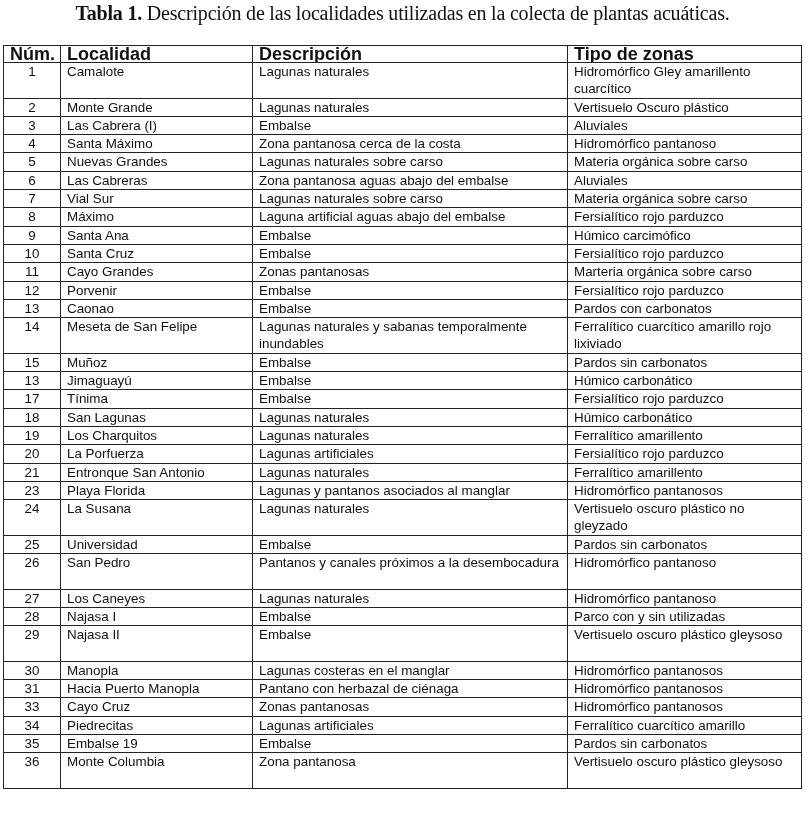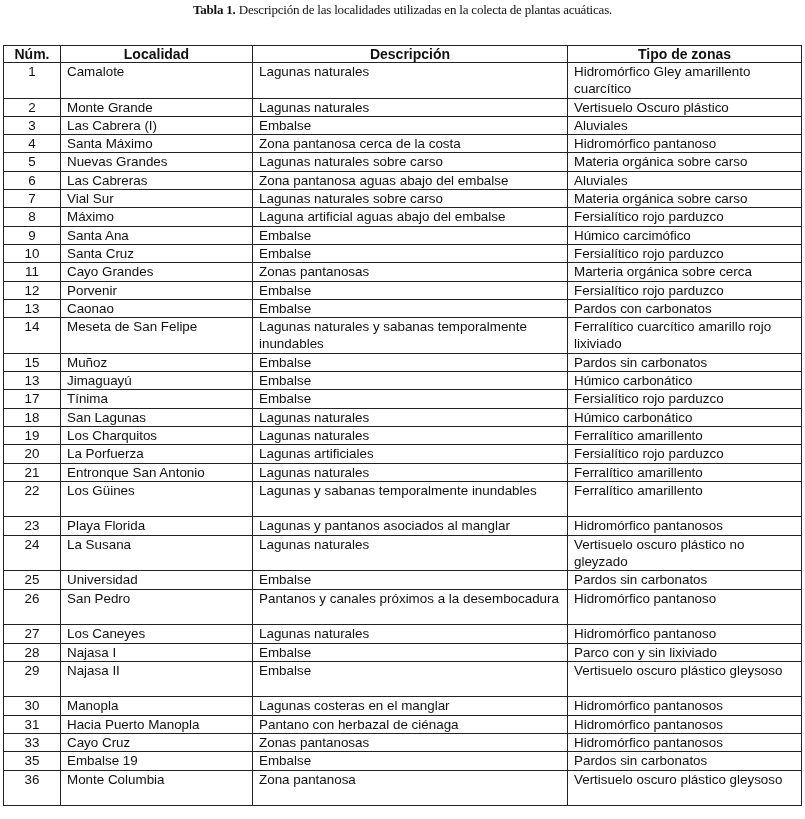--- a/index.html
+++ b/index.html
@@ -1,36 +1,36 @@
 <!DOCTYPE html>
 <html><head>
 <meta charset="utf-8">
 <style>
   html, body { margin:0; padding:0; background:#ffffff; }
   body { width:805px; height:819px; position:relative; overflow:hidden; }
   .caption {
     position:absolute; top:2px; left:0; width:805px; text-align:center;
-    font-family:"Liberation Serif", serif; font-size:13px; color:#111;
+    font-family:"Liberation Serif", serif; font-size:20px; color:#111;
     letter-spacing:-0.2px;
   }
   .caption b { font-weight:bold; }
   table.t {
     position:absolute; left:3px; top:45px; width:798px;
     border-collapse:collapse; table-layout:fixed;
     font-family:"Liberation Sans", sans-serif; font-size:13.4px; color:#111;
   }
   table.t col.c0 { width:57px; }
   table.t col.c1 { width:192px; }
   table.t col.c2 { width:315px; }
   table.t col.c3 { width:234px; }
   table.t th, table.t td {
     border:1px solid #222; padding:0 6px; line-height:17.3px;
     vertical-align:top; text-align:left; overflow:hidden;
   }
-  table.t th { font-weight:bold; text-align:center; font-size:14px; line-height:16px; }
+  table.t th { font-weight:bold; font-size:18px; line-height:16px; }
   table.t td.num { text-align:center; padding:0; }
   table.t tr.tall td { height:34.6px; }
 </style>
 </head>
 <body>
 
 <div class="caption"><b>Tabla 1.</b><span> Descripción de las localidades utilizadas en la colecta de plantas acuáticas.</span></div>
 
 <table class="t">
   <colgroup>
@@ -105,21 +105,21 @@
       <tr>
         <td class="num">10</td>
         <td>Santa Cruz</td>
         <td>Embalse</td>
         <td>Fersialítico rojo parduzco</td>
       </tr>
       <tr>
         <td class="num">11</td>
         <td>Cayo Grandes</td>
         <td>Zonas pantanosas</td>
-        <td>Marteria orgánica sobre cerca</td>
+        <td>Marteria orgánica sobre carso</td>
       </tr>
       <tr>
         <td class="num">12</td>
         <td>Porvenir</td>
         <td>Embalse</td>
         <td>Fersialítico rojo parduzco</td>
       </tr>
       <tr>
         <td class="num">13</td>
         <td>Caonao</td>
@@ -167,26 +167,20 @@
         <td>La Porfuerza</td>
         <td>Lagunas artificiales</td>
         <td>Fersialítico rojo parduzco</td>
       </tr>
       <tr>
         <td class="num">21</td>
         <td>Entronque San Antonio</td>
         <td>Lagunas naturales</td>
         <td>Ferralítico amarillento</td>
       </tr>
-      <tr class="tall">
-        <td class="num">22</td>
-        <td>Los Güines</td>
-        <td>Lagunas y sabanas temporalmente inundables</td>
-        <td>Ferralítico amarillento</td>
-      </tr>
       <tr>
         <td class="num">23</td>
         <td>Playa Florida</td>
         <td>Lagunas y pantanos asociados al manglar</td>
         <td>Hidromórfico pantanosos</td>
       </tr>
       <tr class="tall">
         <td class="num">24</td>
         <td>La Susana</td>
         <td>Lagunas naturales</td>
@@ -207,21 +201,21 @@
       <tr>
         <td class="num">27</td>
         <td>Los Caneyes</td>
         <td>Lagunas naturales</td>
         <td>Hidromórfico pantanoso</td>
       </tr>
       <tr>
         <td class="num">28</td>
         <td>Najasa I</td>
         <td>Embalse</td>
-        <td>Parco con y sin lixiviado</td>
+        <td>Parco con y sin utilizadas</td>
       </tr>
       <tr class="tall">
         <td class="num">29</td>
         <td>Najasa II</td>
         <td>Embalse</td>
         <td>Vertisuelo oscuro plástico gleysoso</td>
       </tr>
       <tr>
         <td class="num">30</td>
         <td>Manopla</td>
@@ -232,20 +226,26 @@
         <td class="num">31</td>
         <td>Hacia Puerto Manopla</td>
         <td>Pantano con herbazal de ciénaga</td>
         <td>Hidromórfico pantanosos</td>
       </tr>
       <tr>
         <td class="num">33</td>
         <td>Cayo Cruz</td>
         <td>Zonas pantanosas</td>
         <td>Hidromórfico pantanosos</td>
+      </tr>
+      <tr>
+        <td class="num">34</td>
+        <td>Piedrecitas</td>
+        <td>Lagunas artificiales</td>
+        <td>Ferralítico cuarcítico amarillo</td>
       </tr>
       <tr>
         <td class="num">35</td>
         <td>Embalse 19</td>
         <td>Embalse</td>
         <td>Pardos sin carbonatos</td>
       </tr>
       <tr class="tall">
         <td class="num">36</td>
         <td>Monte Columbia</td>

